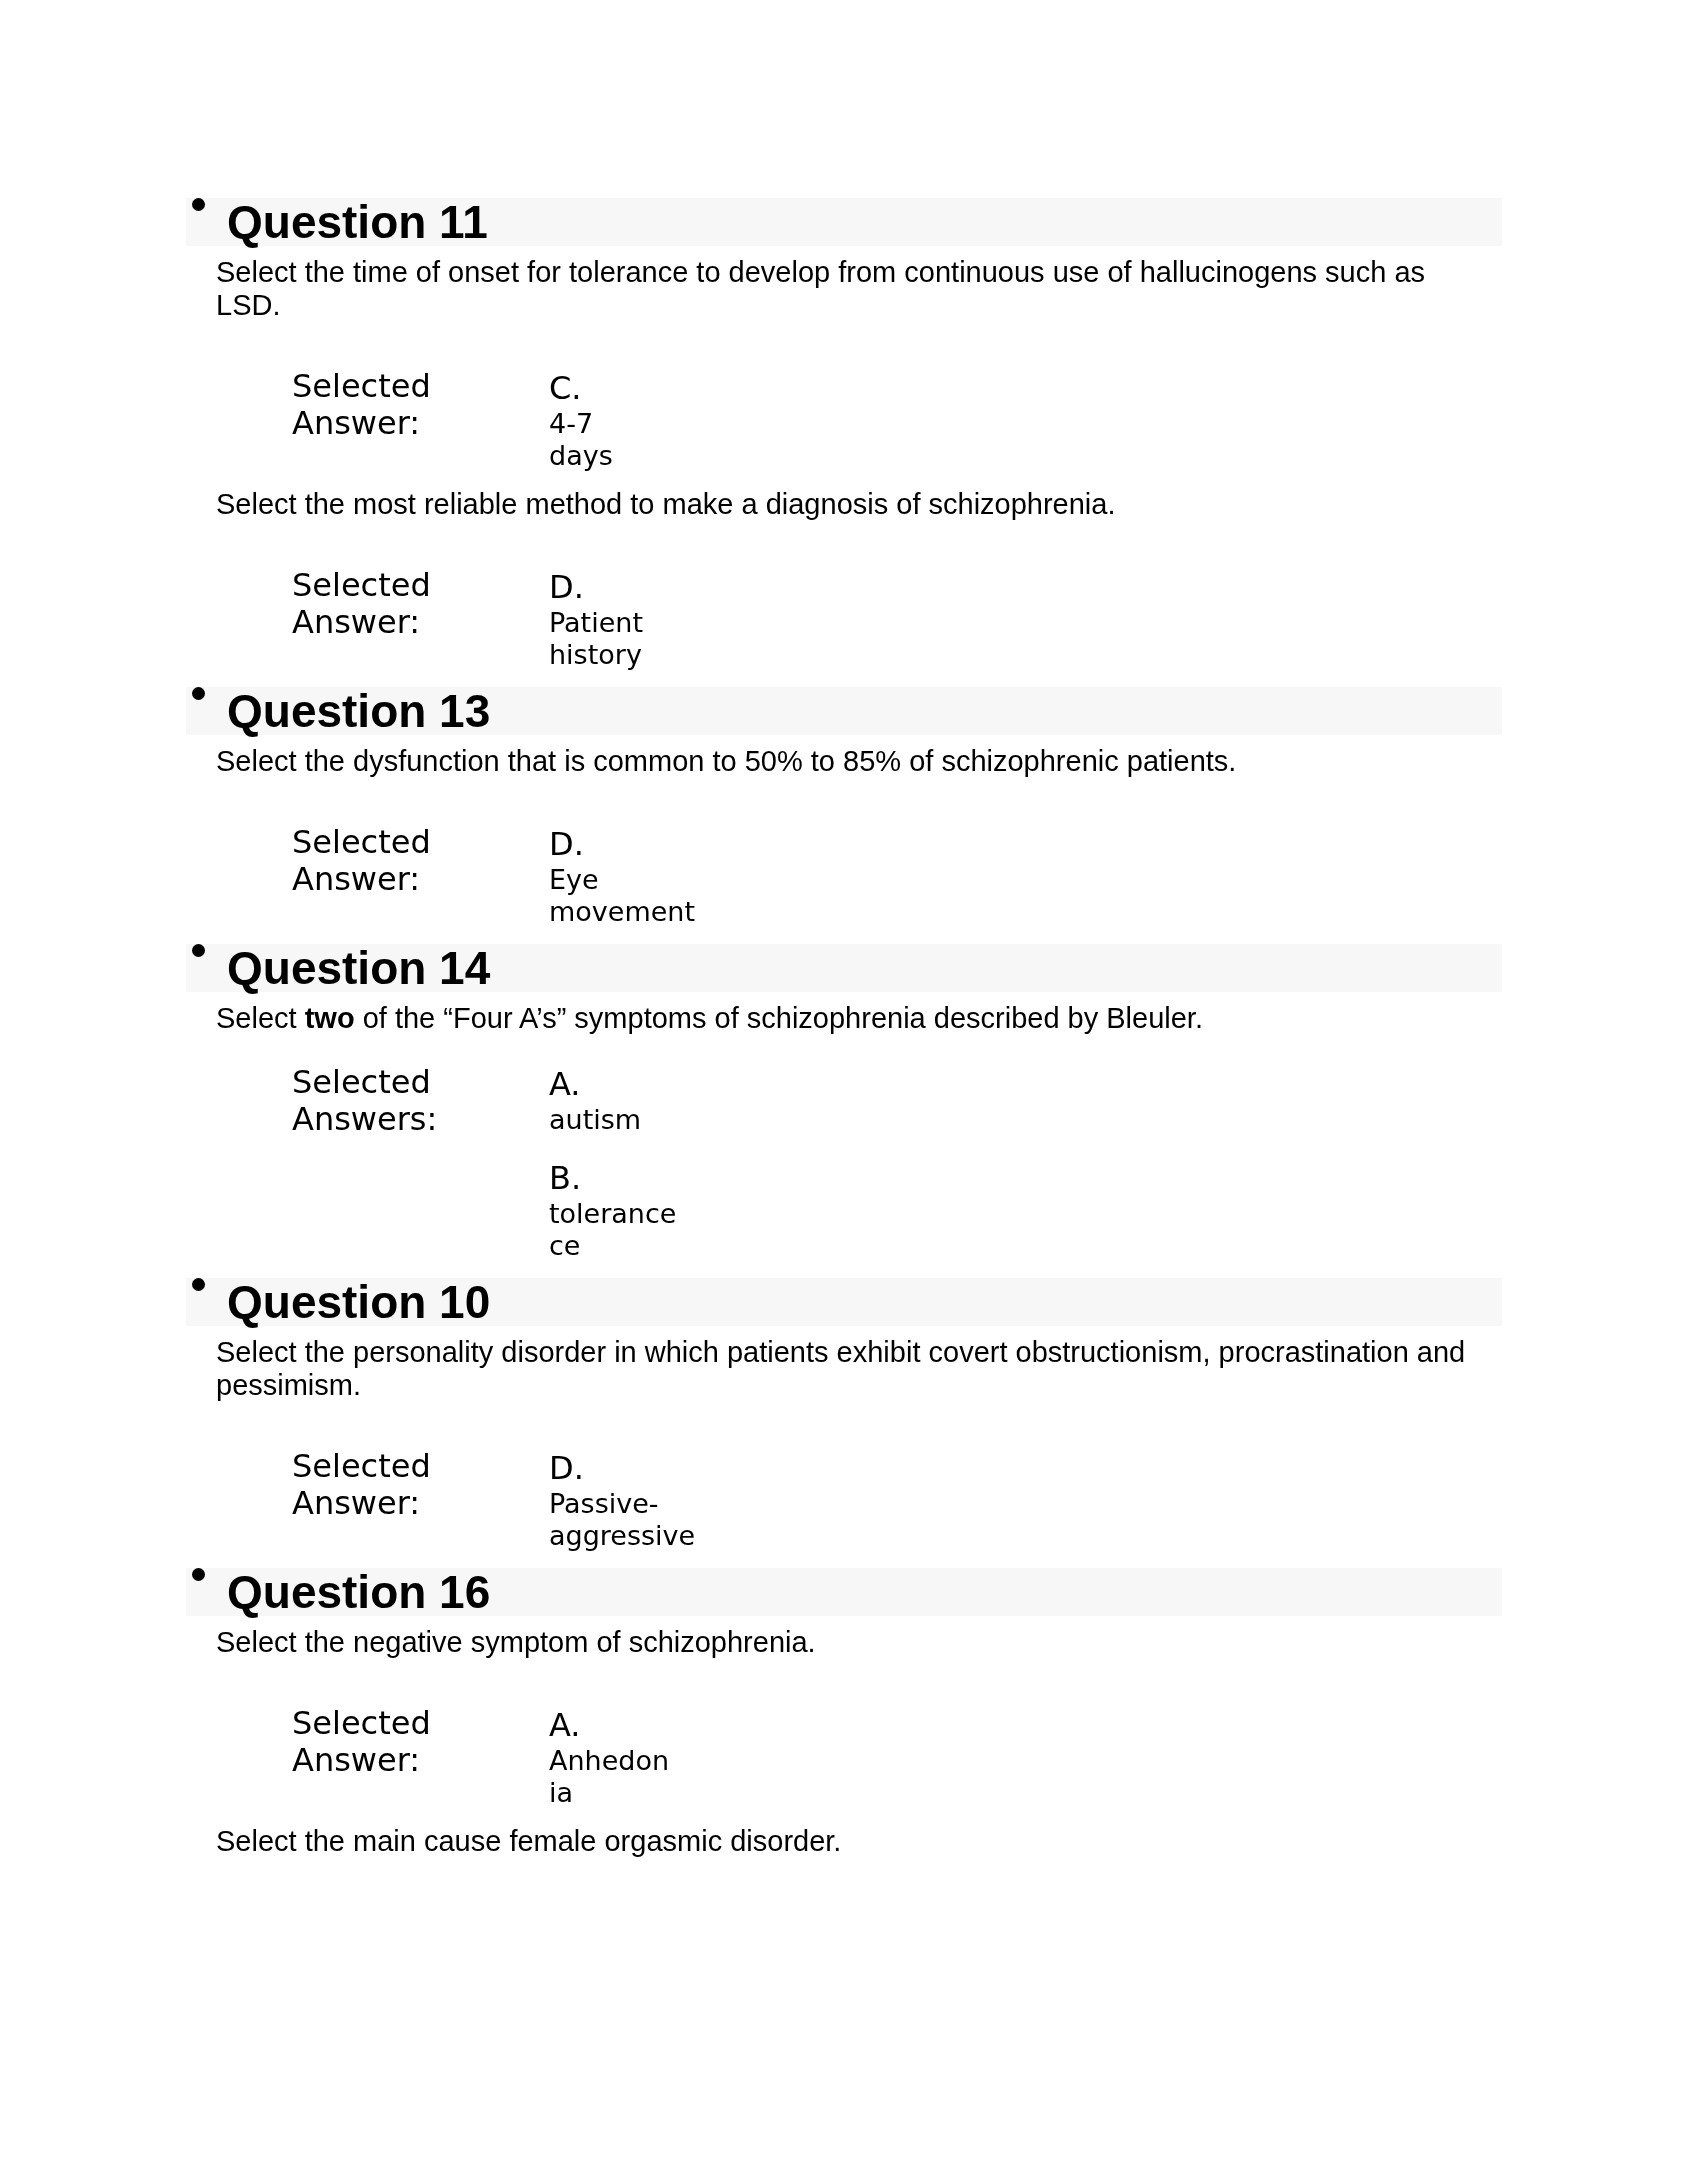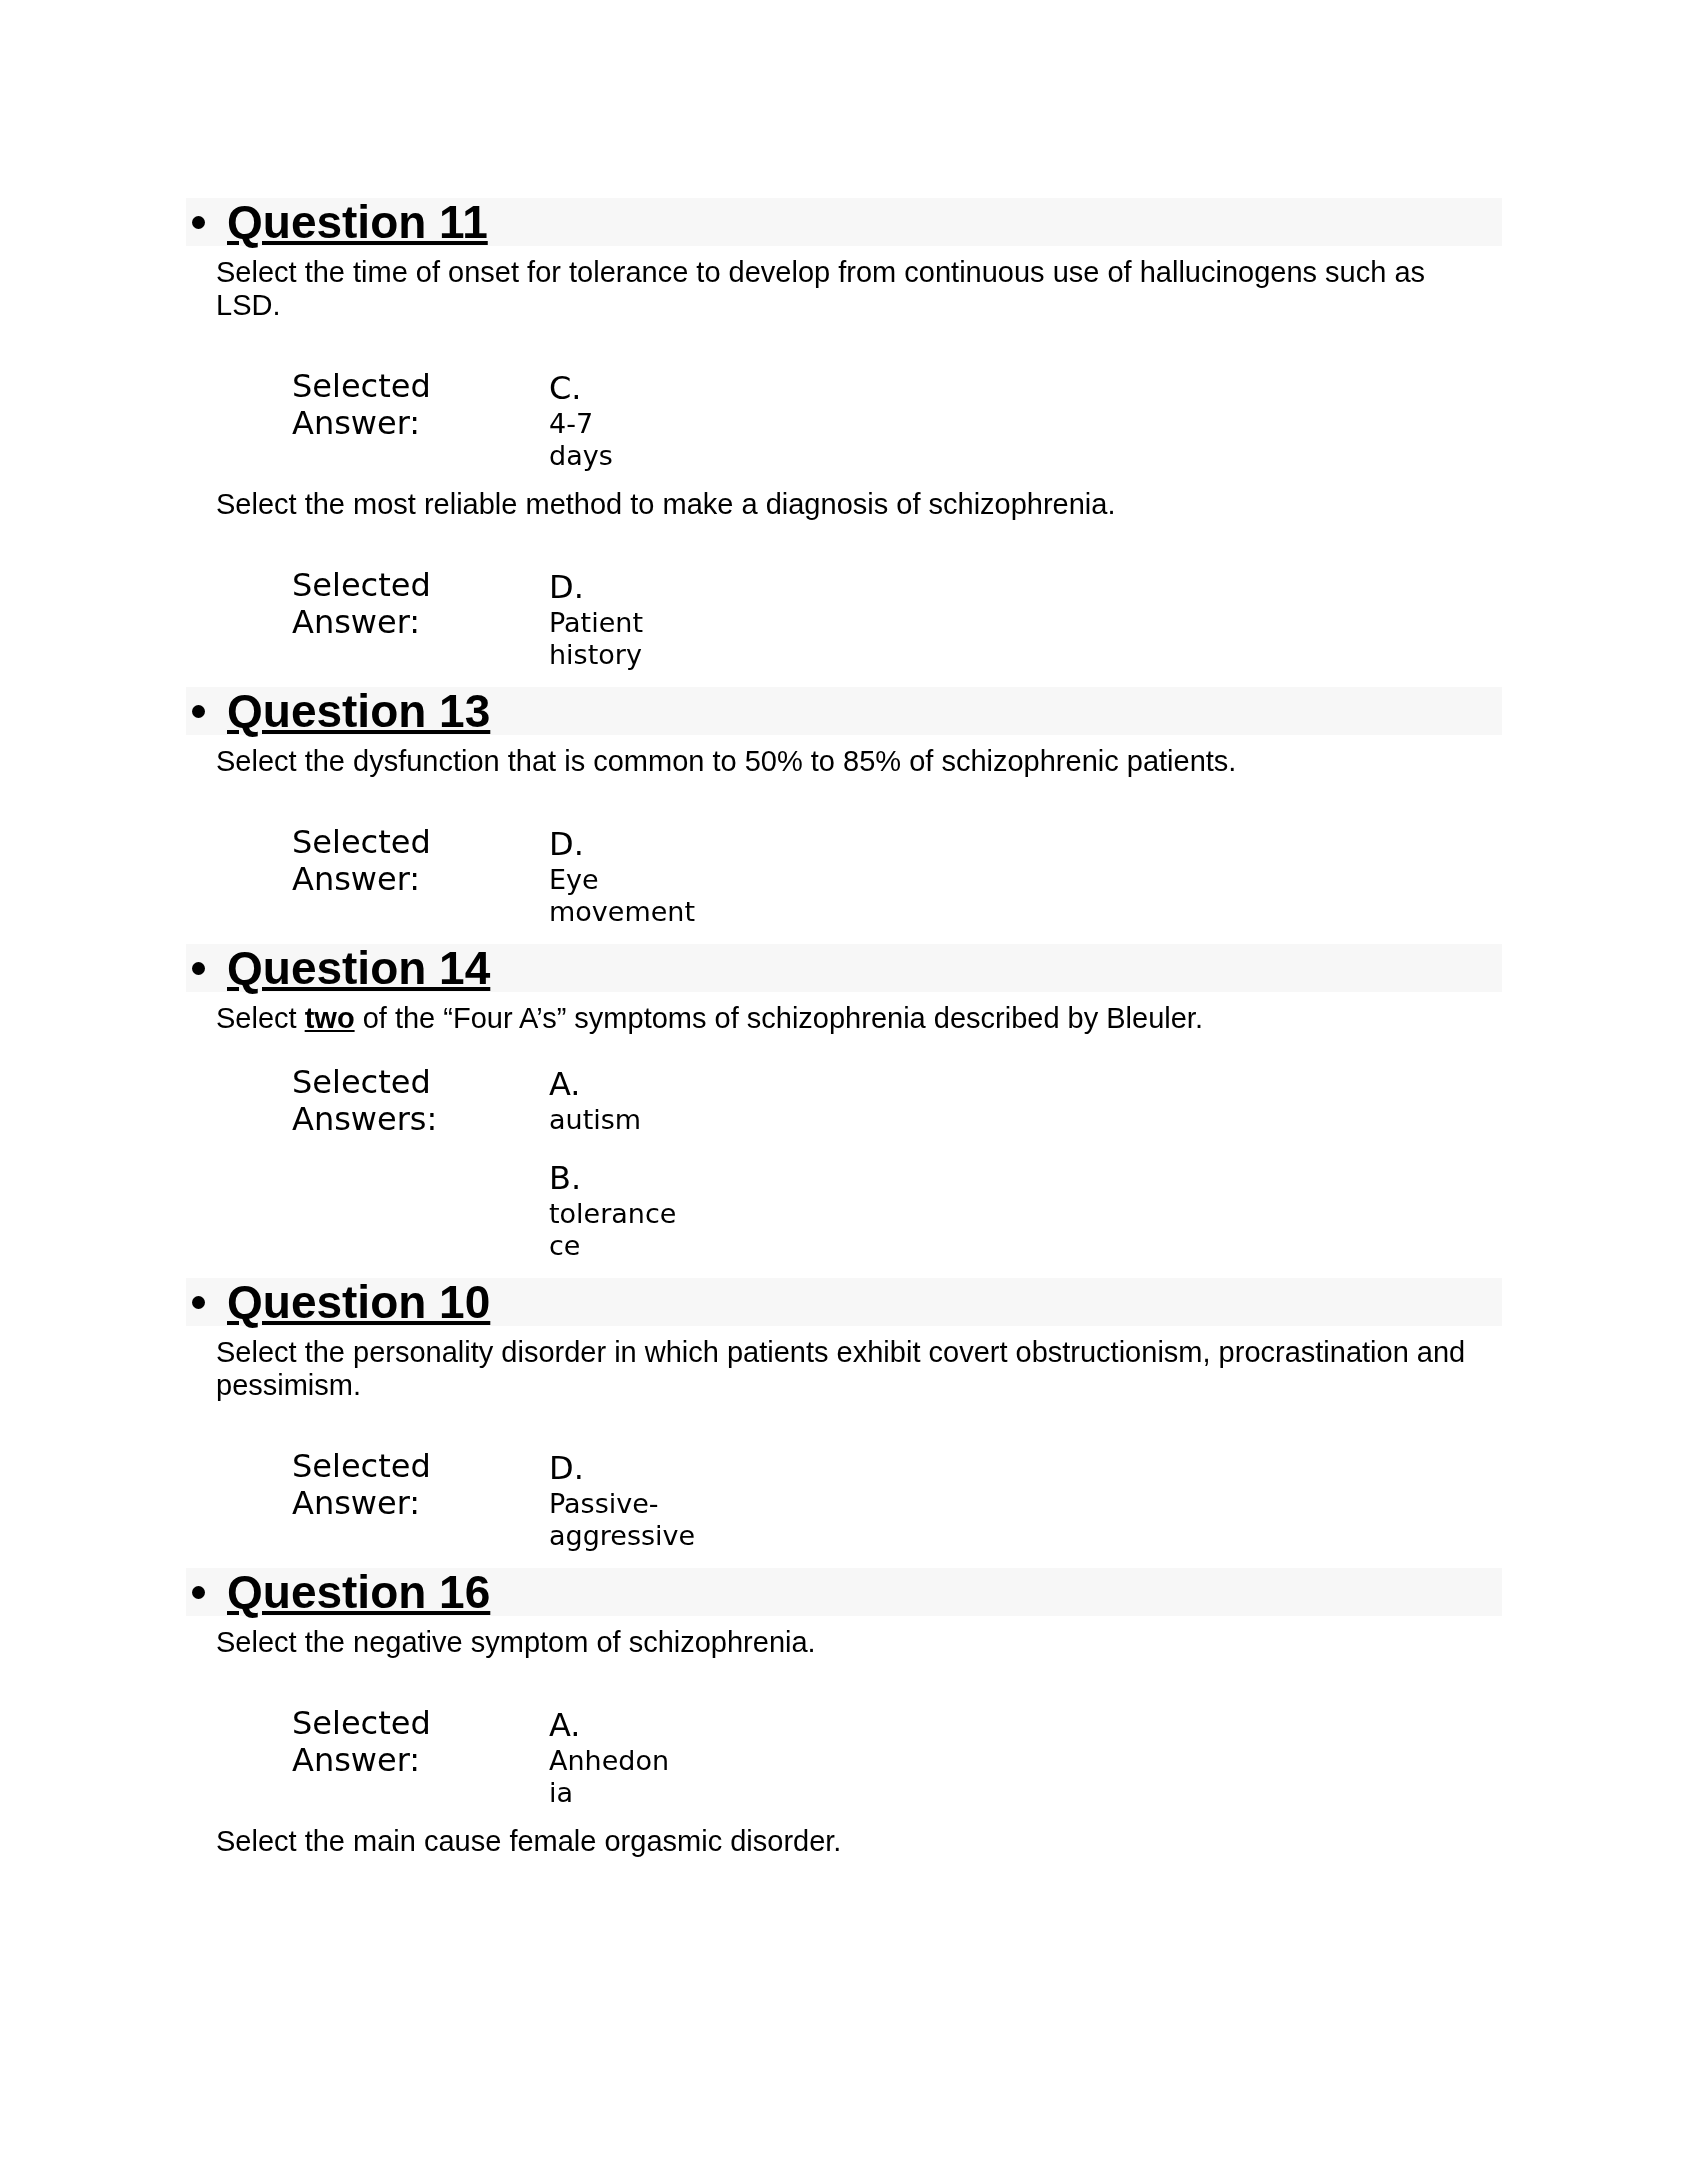--- a/index.html
+++ b/index.html
@@ -9,23 +9,21 @@
     font-family: "DejaVu Sans", sans-serif;
     color: #000000;
     overflow: hidden;
   }
   .page { padding-top: 198px; }
   .question { margin: 0 0 16px 186px; width: 1316px; }
   .q-header {
     background: #f7f7f7;
     height: 48px;
     display: flex;
-    align-items: center;
     padding-left: 6px;
-    text-decoration: underline;
   }
   .bullet {
     width: 13px; height: 13px;
     background: #000;
     border-radius: 50%;
     margin-right: 22px;
     flex: 0 0 auto;
   }
   .q-title {
     font-family: "Liberation Sans", sans-serif;
@@ -34,21 +32,21 @@
     line-height: 48px;
     white-space: nowrap;
   }
   .q-text {
     font-family: "Liberation Sans", sans-serif;
     font-size: 29px;
     line-height: 33px;
     margin: 10px 0 0 30px;
     width: 1267px;
   }
-  .q-text .emph { font-weight: bold; text-decoration: underline; }
+  .q-text .emph { font-weight: bold; }
   .answer-row {
     display: flex;
     align-items: flex-start;
     margin: 46px 0 0 106px;
   }
   .question.tight .answer-row { margin-top: 29px; }
   .answer-label {
     width: 257px;
     flex: 0 0 auto;
     font-size: 32px;

